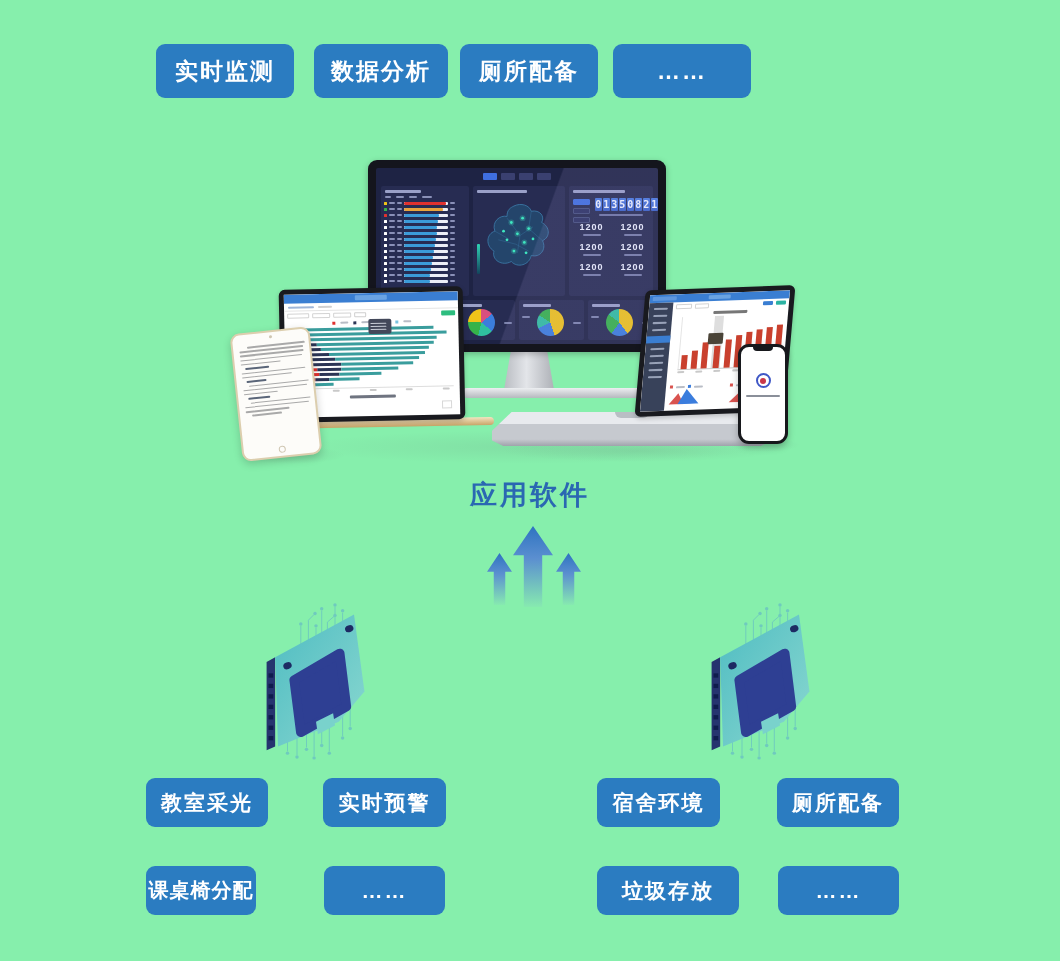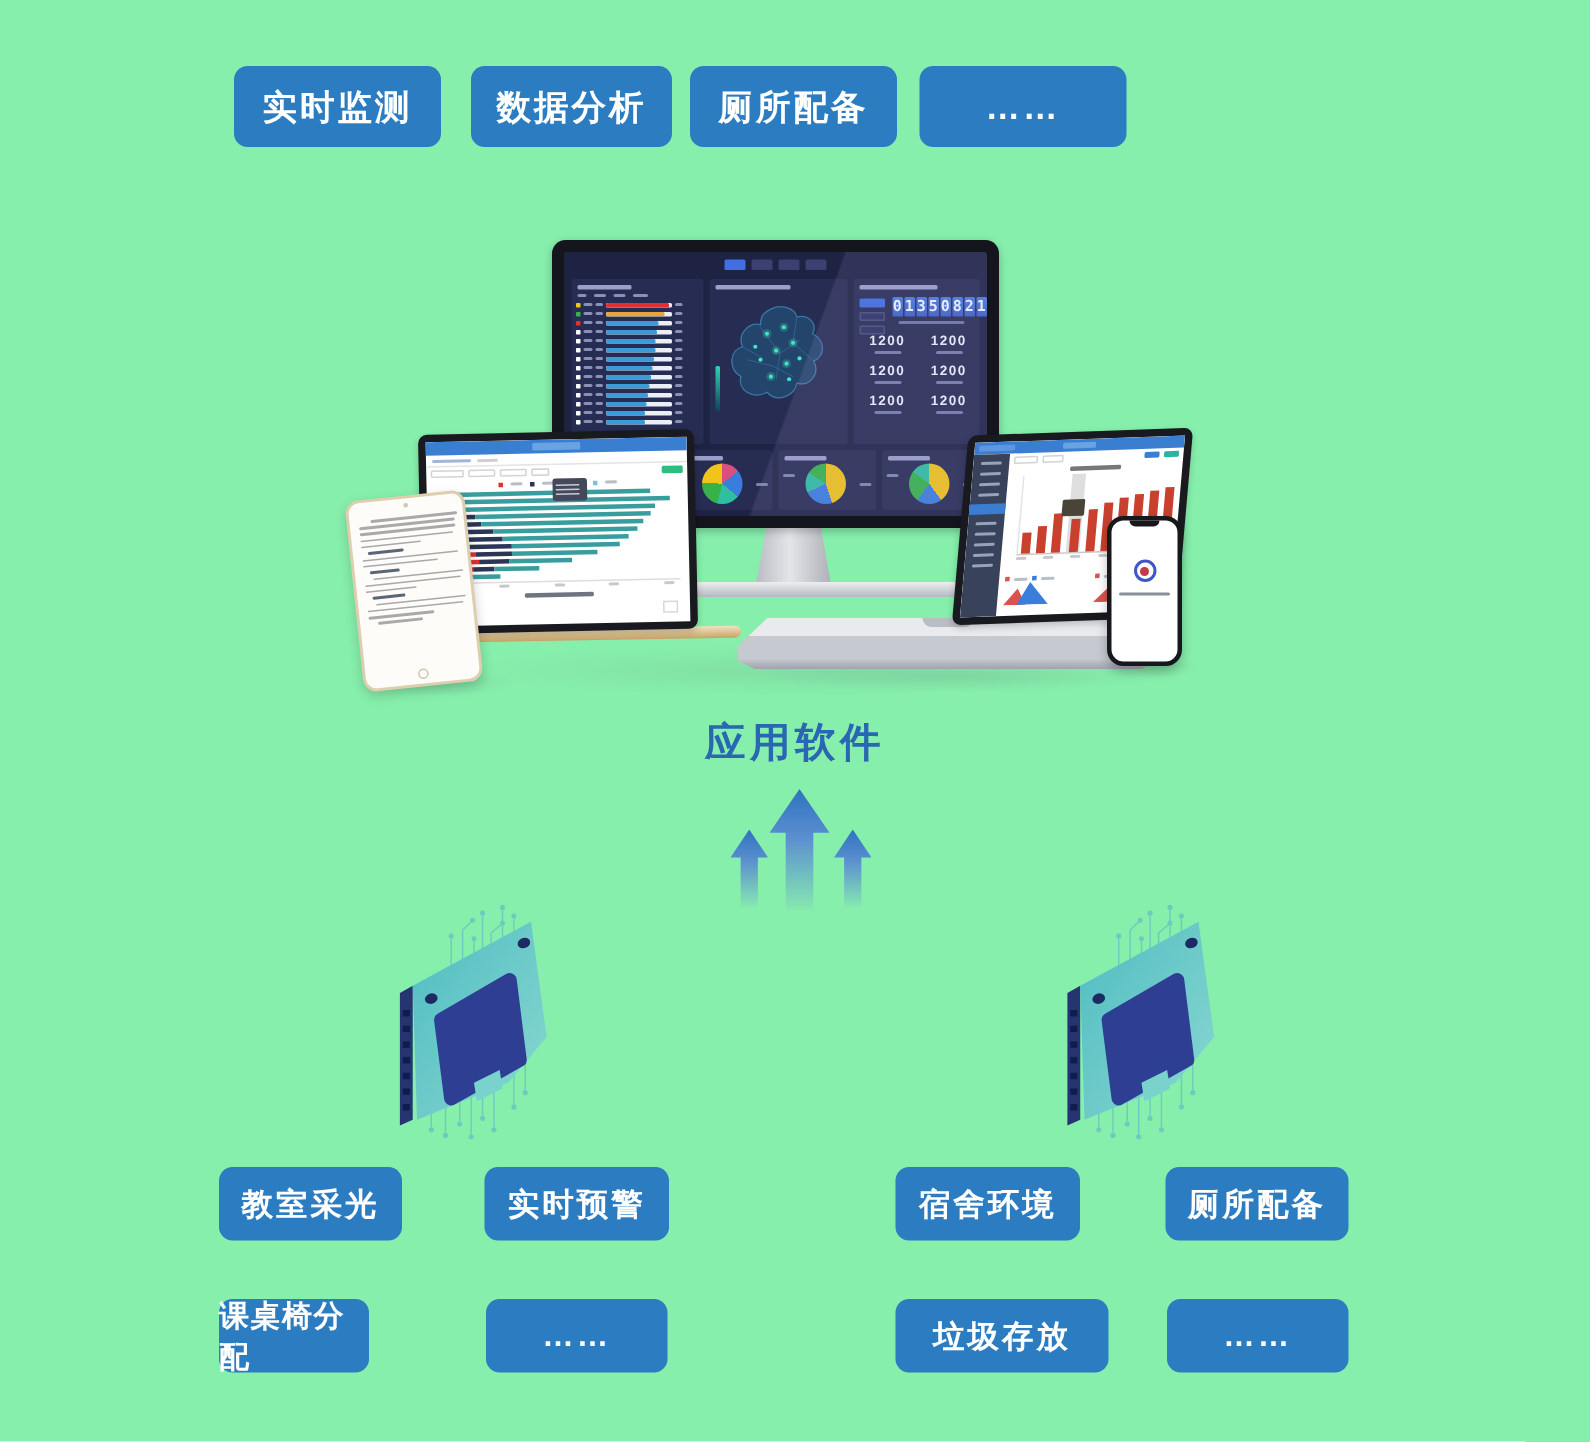--- a/index.html
+++ b/index.html
@@ -8,21 +8,21 @@
   
   .pbtn{position:absolute;background:var(--button);color:#fff;border-radius:9px;
         display:flex;align-items:center;justify-content:center;font-weight:bold;
         letter-spacing:2px;cursor:pointer;}
   .tb{top:44px;height:54px;font-size:23px;}
   #tb0{left:156px;width:138px}#tb1{left:314px;width:134px}#tb2{left:460px;width:138px}
   #tb3{left:613px;width:138px}#tb4{left:766px;width:138px}
   .bb{height:49px;font-size:21px;}
   #bb0{left:146px;top:778px;width:122px}#bb1{left:323px;top:778px;width:123px}
   #bb2{left:597px;top:778px;width:123px}#bb3{left:777px;top:778px;width:122px}
-  #bb4{left:146px;top:866px;width:100px;font-size:20px;letter-spacing:1px}
+  #bb4{left:146px;top:866px;width:110px;font-size:20px;letter-spacing:1px}
   #bb5{left:324px;top:866px;width:121px}#bb6{left:597px;top:866px;width:142px}
   #bb7{left:778px;top:866px;width:121px}
   
   #appLabel{position:absolute;left:0;right:0;top:477px;text-align:center;
             color:var(--label);font-size:27px;font-weight:bold;letter-spacing:3px;}
   .uparrow{position:absolute;background:linear-gradient(to bottom,var(--arrow) 0%,#5b8fd0 40%,rgba(140,175,220,.08) 100%);
            clip-path:polygon(50% 0,100% 36%,73% 36%,73% 100%,27% 100%,27% 36%,0 36%);}
   #ar-mid{left:513px;top:526px;width:40px;height:81px;}
   #ar-left{left:487px;top:553px;width:25px;height:52px;}
   #ar-right{left:556px;top:553px;width:25px;height:52px;}

